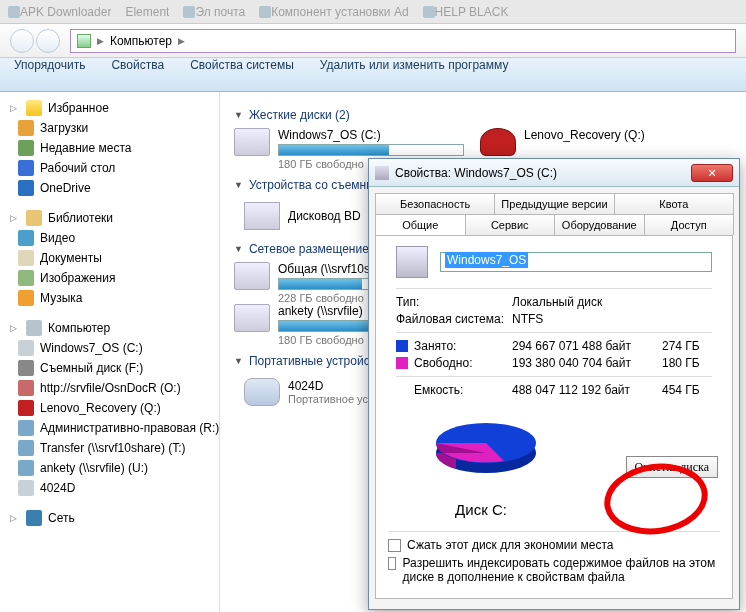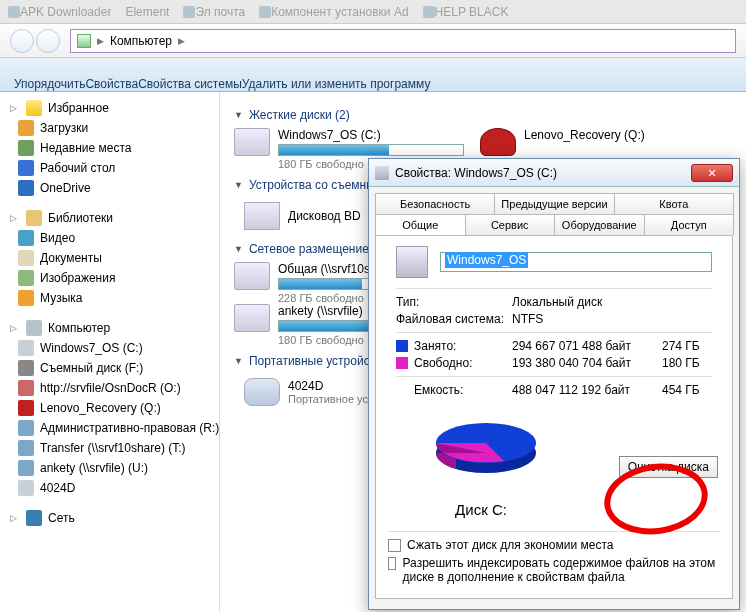--- a/index.html
+++ b/index.html
@@ -9,21 +9,21 @@
 .tab-stub { display: flex; align-items: center; gap: 0; opacity: 0.55; white-space: nowrap; overflow: hidden; }
 .tabicon { width: 12px; height: 12px; background: #8ab; border-radius: 2px; }
 
 .addr-bar { height: 34px; background: linear-gradient(#fdfdfd,#f0f0f0); border-bottom: 1px solid #ccc; display: flex; align-items: center; padding: 0 10px; gap: 10px; }
 .nav-arrows { display: flex; gap: 2px; }
 .nav-btn { width: 24px; height: 24px; border: 1px solid #bcd; border-radius: 50%; background: linear-gradient(#fff,#e6eef6); }
 .addr-box { flex: 1; height: 24px; border: 1px solid #a8c; background: #fff; display: flex; align-items: center; padding: 0 6px; gap: 6px; }
 .addr-icon { width: 14px; height: 14px; background: linear-gradient(#dfe,#8c8); border: 1px solid #6a6; }
 .addr-chev { color: #777; font-size: 9px; }
 
-.cmd-bar { height: 34px; background: linear-gradient(#eaf3fb,#cfe3f5); border-bottom: 1px solid #9bc; display: flex; align-items: flex-end; padding: 0 14px; }
+.cmd-bar { height: 34px; background: linear-gradient(#eaf3fb,#cfe3f5); border-bottom: 1px solid #9bc; display: flex; align-items: flex-start; padding: 0 14px; gap: 26px; }
 .cmd-item { color: #1a3a5a; cursor: default; }
 
 .main { display: flex; height: calc(612px - 24px - 34px - 34px); }
 .sidebar { width: 220px; border-right: 1px solid #ddd; padding: 6px 0; overflow: hidden; }
 .side-group { margin-bottom: 10px; }
 .side-head, .side-item { display: flex; align-items: center; gap: 6px; padding: 2px 10px 2px 18px; white-space: nowrap; }
 .side-head { padding-left: 10px; }
 .side-chev { width: 10px; color: #777; font-size: 9px; }
 .sicon { width: 16px; height: 16px; flex: 0 0 16px; border-radius: 2px; }
 .i-star{background:linear-gradient(#ffe680,#f5c518);} .i-dl{background:#e8a23a;} .i-recent{background:#6da05a;} .i-desk{background:#3a6fd8;} .i-cloud{background:#2a6fc0;}
@@ -65,21 +65,21 @@
 .info-row { display:flex; margin: 3px 0; }
 .info-label { width: 116px; color:#000; }
 .hr { border-top: 1px solid #ddd; margin: 6px 0; }
 .usage-row { display:flex; align-items:center; margin:3px 0; }
 .sw { width: 12px; height: 12px; margin-right: 6px; }
 .sw.blue{background:#1040d8;} .sw.mag{background:#e020c0;}
 .usage-label{width:98px;} .usage-bytes{width:150px;} .usage-gb{color:#000;}
 .pie-wrap { display:flex; align-items:center; margin-top: 10px; }
 .pie { width: 120px; height: 74px; margin-left: 30px; }
 .pie-cap { text-align:center; width: 170px; margin-top:20px; font-size:15px; }
-.clean-btn { position:absolute; right:14px; bottom:120px; height: 22px; padding: 0 8px; border:1px solid #888; background: linear-gradient(#fdfdfd,#e8e8e8); }
+.clean-btn { position:absolute; right:14px; bottom:120px; height: 22px; padding: 0 8px; border:1px solid #888; background: linear-gradient(#fdfdfd,#e8e8e8); font-family: Liberation Serif, serif; }
 .chk-row { display:flex; align-items:flex-start; gap:6px; margin: 4px 0; font-size: 11px; }
 .chk { width:13px; height:13px; border:1px solid #888; background:#fff; margin-top:1px; }
 .circle { position:absolute; left: 604px; top: 464px; width: 104px; height: 70px; border: 6px solid #e00; border-radius: 50%; transform: rotate(-8deg); pointer-events:none; }
 </style>
 </head>
 <body>
 
 <div class="tabs-bar">
   <div class="tab-stub">
       <span class="tabicon"></span>

